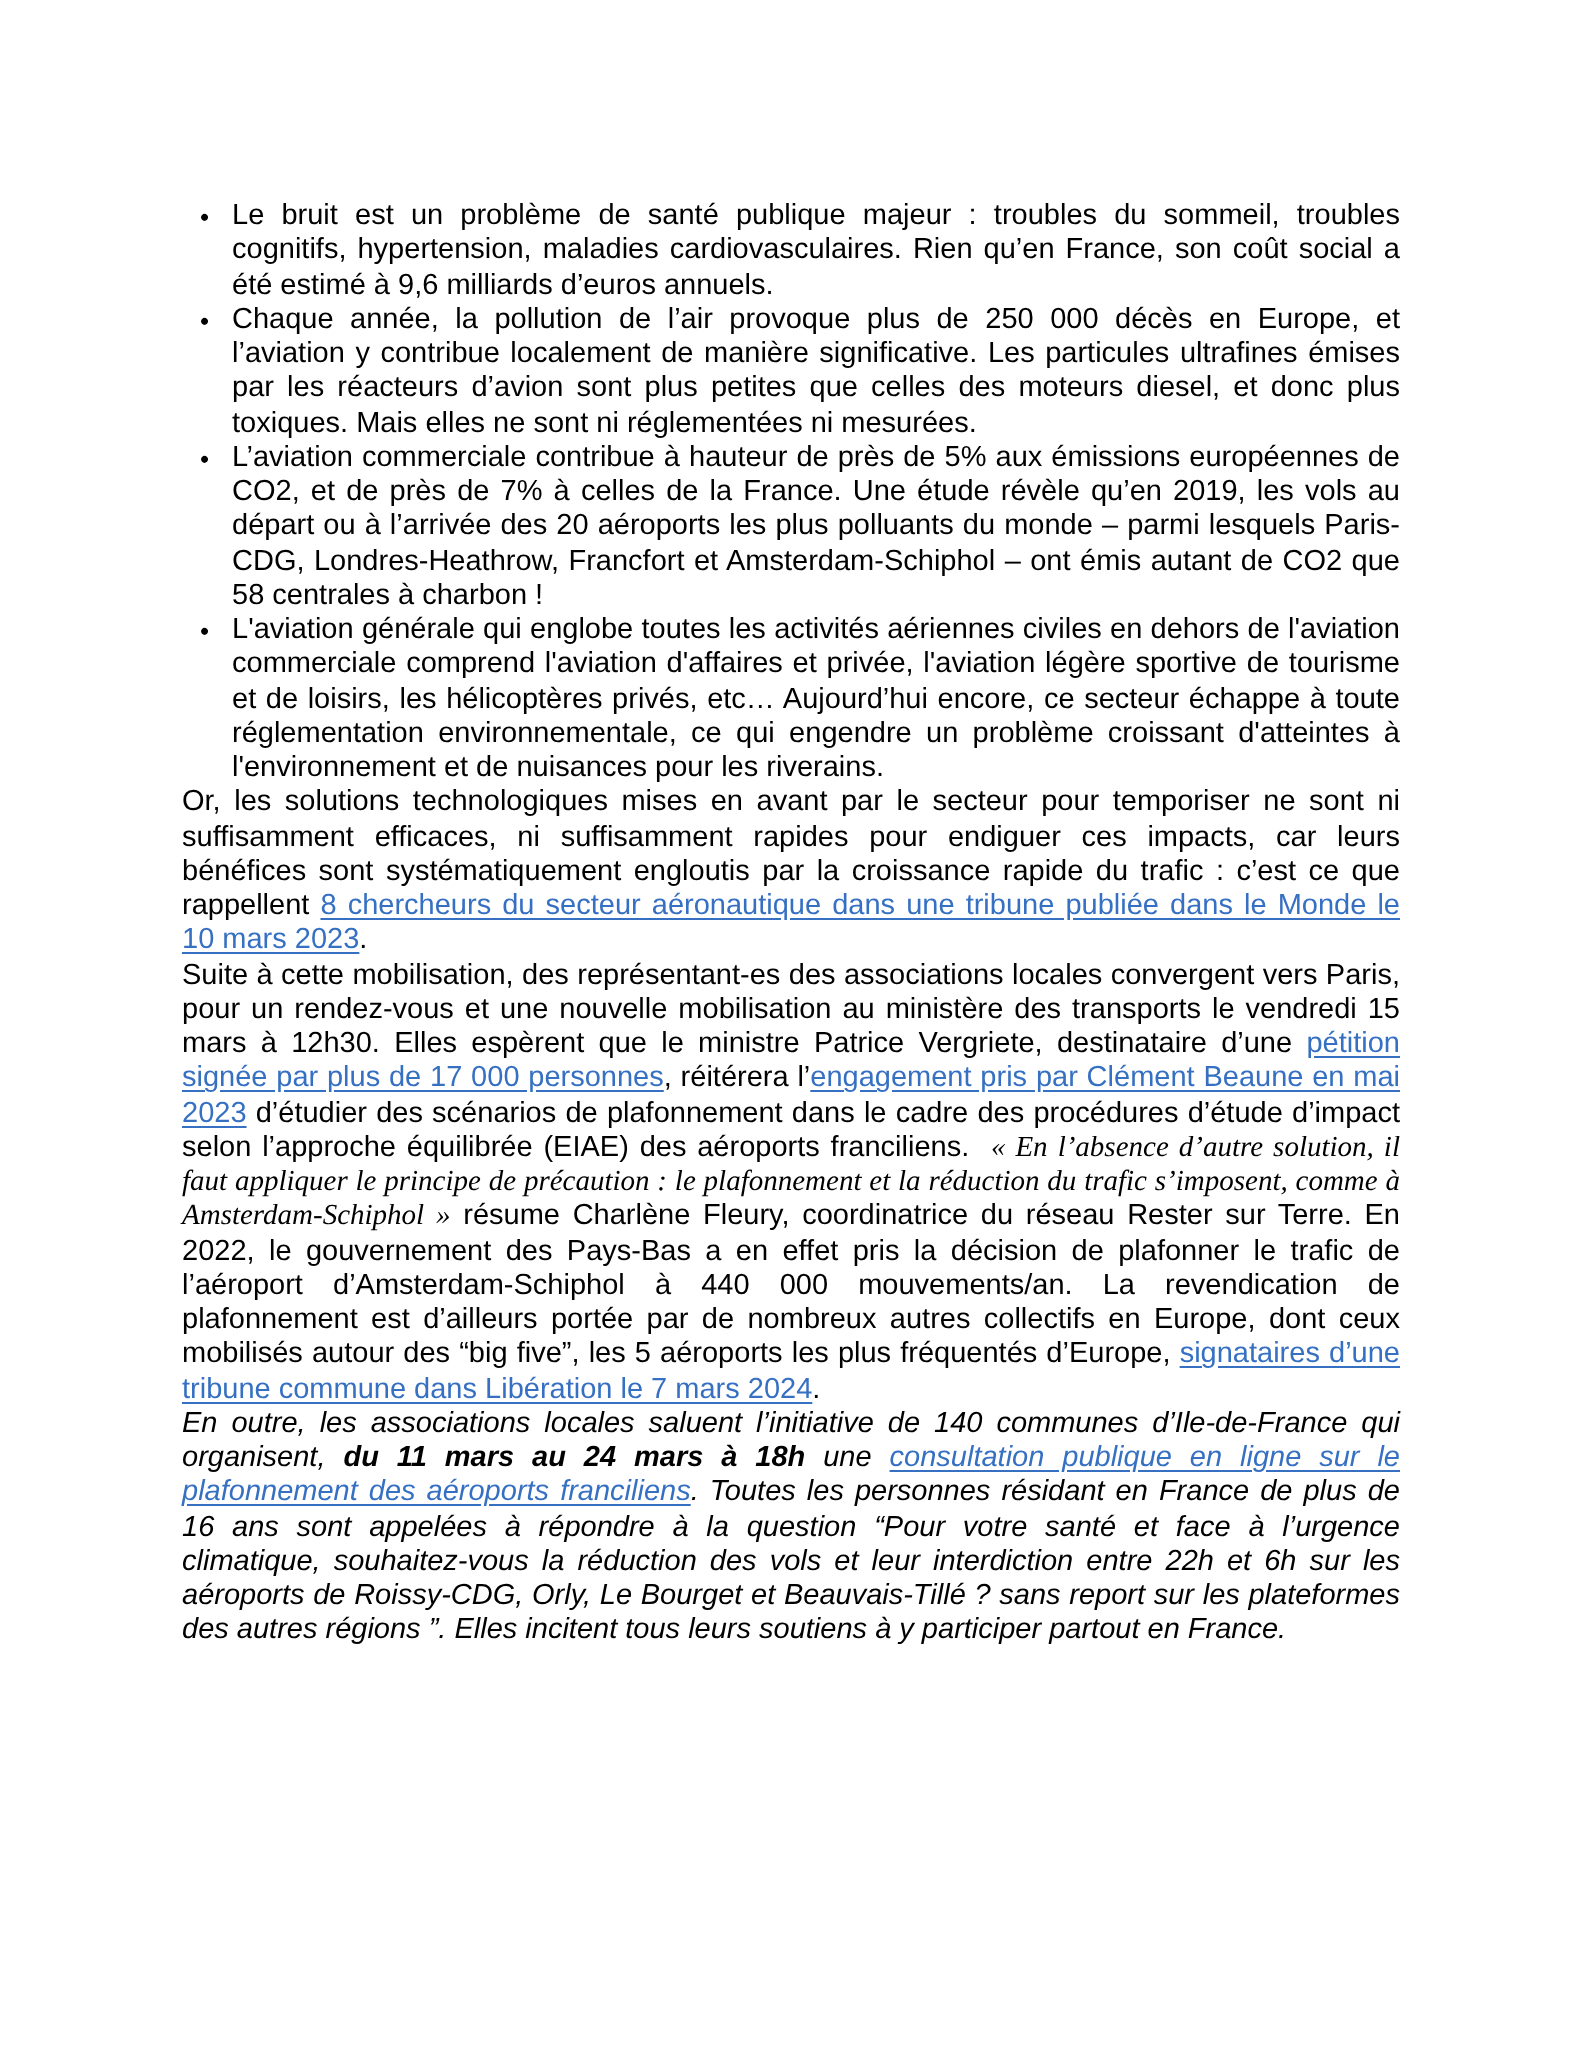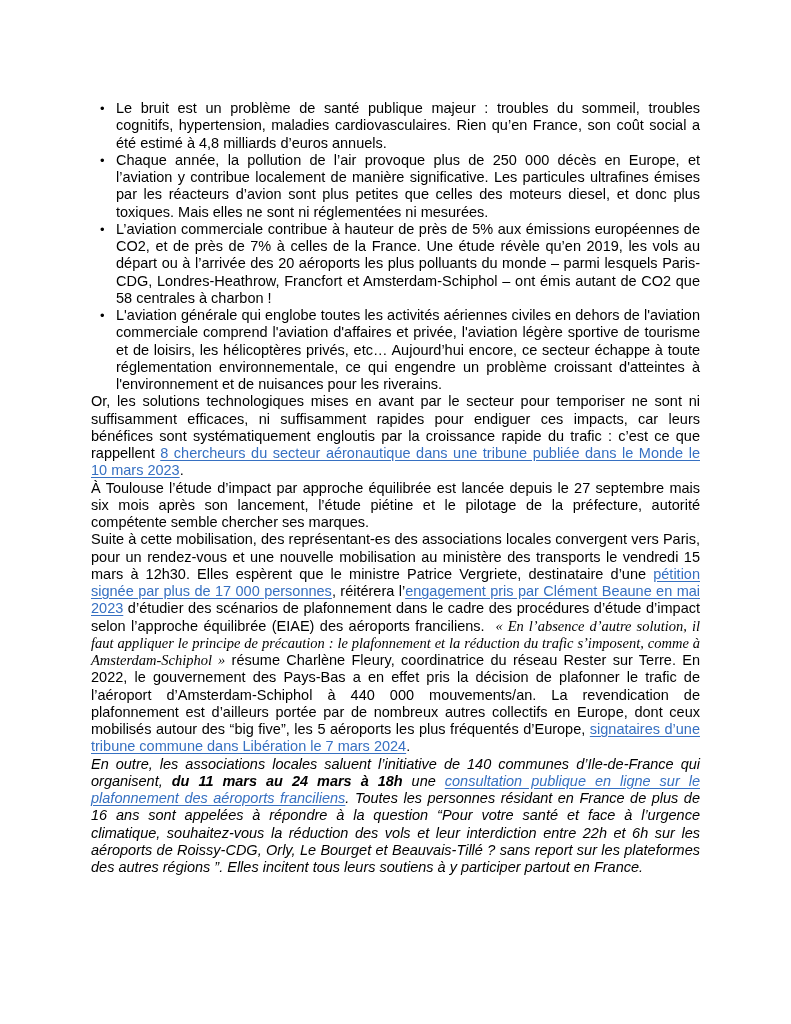--- a/index.html
+++ b/index.html
@@ -41,37 +41,36 @@
 </style>
 </head>
 <body>
 
 <div class="page">
 
 
   <ul class="bullets">
     <li>
       <span class="dot">•</span>
-      <span class="bullet-text"><span>Le bruit est un problème de santé publique majeur : troubles du sommeil, troubles cognitifs, hypertension, maladies cardiovasculaires. Rien qu’en France, son coût social a été estimé à 4,8 milliards d’euros annuels.</span></span>
+      <span class="bullet-text"><span>Le bruit est un problème de santé publique majeur : troubles du sommeil, troubles cognitifs, hypertension, maladies cardiovasculaires. Rien qu’en France, son coût social a été estimé à 9,6 milliards d’euros annuels.</span></span>
     </li>
     <li>
       <span class="dot">•</span>
       <span class="bullet-text"><span>Chaque année, la pollution de l’air provoque plus de 250&nbsp;000 décès en Europe, et l’aviation y contribue localement de manière significative. Les particules ultrafines émises par les réacteurs d’avion sont plus petites que celles des moteurs diesel, et donc plus toxiques. Mais elles ne sont ni réglementées ni mesurées.</span></span>
     </li>
     <li>
       <span class="dot">•</span>
       <span class="bullet-text"><span>L’aviation commerciale contribue à hauteur de près de 5% aux émissions européennes de CO2, et de près de 7% à celles de la France. Une étude révèle qu’en 2019, les vols au départ ou à l’arrivée des 20 aéroports les plus polluants du monde – parmi lesquels Paris-CDG, Londres-Heathrow, Francfort et Amsterdam-Schiphol – ont émis autant de CO2 que 58 centrales à charbon !</span></span>
     </li>
     <li>
       <span class="dot">•</span>
       <span class="bullet-text"><span>L'aviation générale qui englobe toutes les activités aériennes civiles en dehors de l'aviation commerciale comprend l'aviation d'affaires et privée, l'aviation légère sportive de tourisme et de loisirs, les hélicoptères privés, etc… Aujourd’hui encore, ce secteur échappe à toute réglementation environnementale, ce qui engendre un problème croissant d'atteintes à l'environnement et de nuisances pour les riverains.</span></span>
     </li>
   </ul>
 
   <p class="para justify gap-sm"><span>Or, les solutions technologiques mises en avant par le secteur pour temporiser ne sont ni suffisamment efficaces, ni suffisamment rapides pour endiguer ces impacts, car leurs bénéfices sont systématiquement engloutis par la croissance rapide du trafic : c’est ce que rappellent </span><a class="doc-link" href="#">8 chercheurs du secteur aéronautique dans une tribune publiée dans le Monde le 10 mars 2023</a><span>.</span></p>
 
-  <p class="para justify gap-md"><span>À Toulouse l’étude d’impact par approche équilibrée est lancée depuis le 27 septembre mais six mois après son lancement, l’étude piétine et le pilotage de la préfecture, autorité compétente semble chercher ses marques.</span></p>
 
   <p class="para justify"><span>Suite à cette mobilisation, des représentant-es des associations locales convergent vers Paris, pour un rendez-vous et une nouvelle mobilisation au ministère des transports le vendredi 15 mars à 12h30. Elles espèrent que le ministre Patrice Vergriete, destinataire d’une </span><a class="doc-link" href="#">pétition signée par plus de 17&nbsp;000 personnes</a><span>, réitérera l’</span><a class="doc-link" href="#">engagement pris par Clément Beaune en mai 2023</a><span> d’étudier des scénarios de plafonnement dans le cadre des procédures d’étude d’impact selon l’approche équilibrée (EIAE) des aéroports franciliens.&nbsp; </span><span class="seg-italic">« En l’absence d’autre solution, il faut appliquer le principe de précaution : le plafonnement et la réduction du trafic s’imposent, comme à Amsterdam-Schiphol »</span><span> résume Charlène Fleury, coordinatrice du réseau Rester sur Terre. En 2022, le gouvernement des Pays-Bas a en effet pris la décision de plafonner le trafic de l’aéroport d’Amsterdam-Schiphol à 440&nbsp;000 mouvements/an. La revendication de plafonnement est d’ailleurs portée par de nombreux autres collectifs en Europe, dont ceux mobilisés autour des “big five”, les 5 aéroports les plus fréquentés d’Europe, </span><a class="doc-link" href="#">signataires d’une tribune commune dans Libération le 7 mars 2024</a><span>.</span></p>
 
   <p class="para justify gap-lg"><span>En outre, les associations locales saluent l’initiative de 140 communes d’Ile-de-France qui organisent, </span><span class="seg-bold">du 11 mars au 24 mars à 18h</span><span> une </span><a class="doc-link" href="#">consultation publique en ligne sur le plafonnement des aéroports franciliens</a><span>. Toutes les personnes résidant en France de plus de 16 ans sont appelées à répondre à la question “Pour votre santé et face à l’urgence climatique, souhaitez-vous la réduction des vols et leur interdiction entre 22h et 6h sur les aéroports de Roissy-CDG, Orly, Le Bourget et Beauvais-Tillé ? sans report sur les plateformes des autres régions ”. Elles incitent tous leurs soutiens à y participer partout en France.</span></p>
 
 </div>
 
 </body></html>

